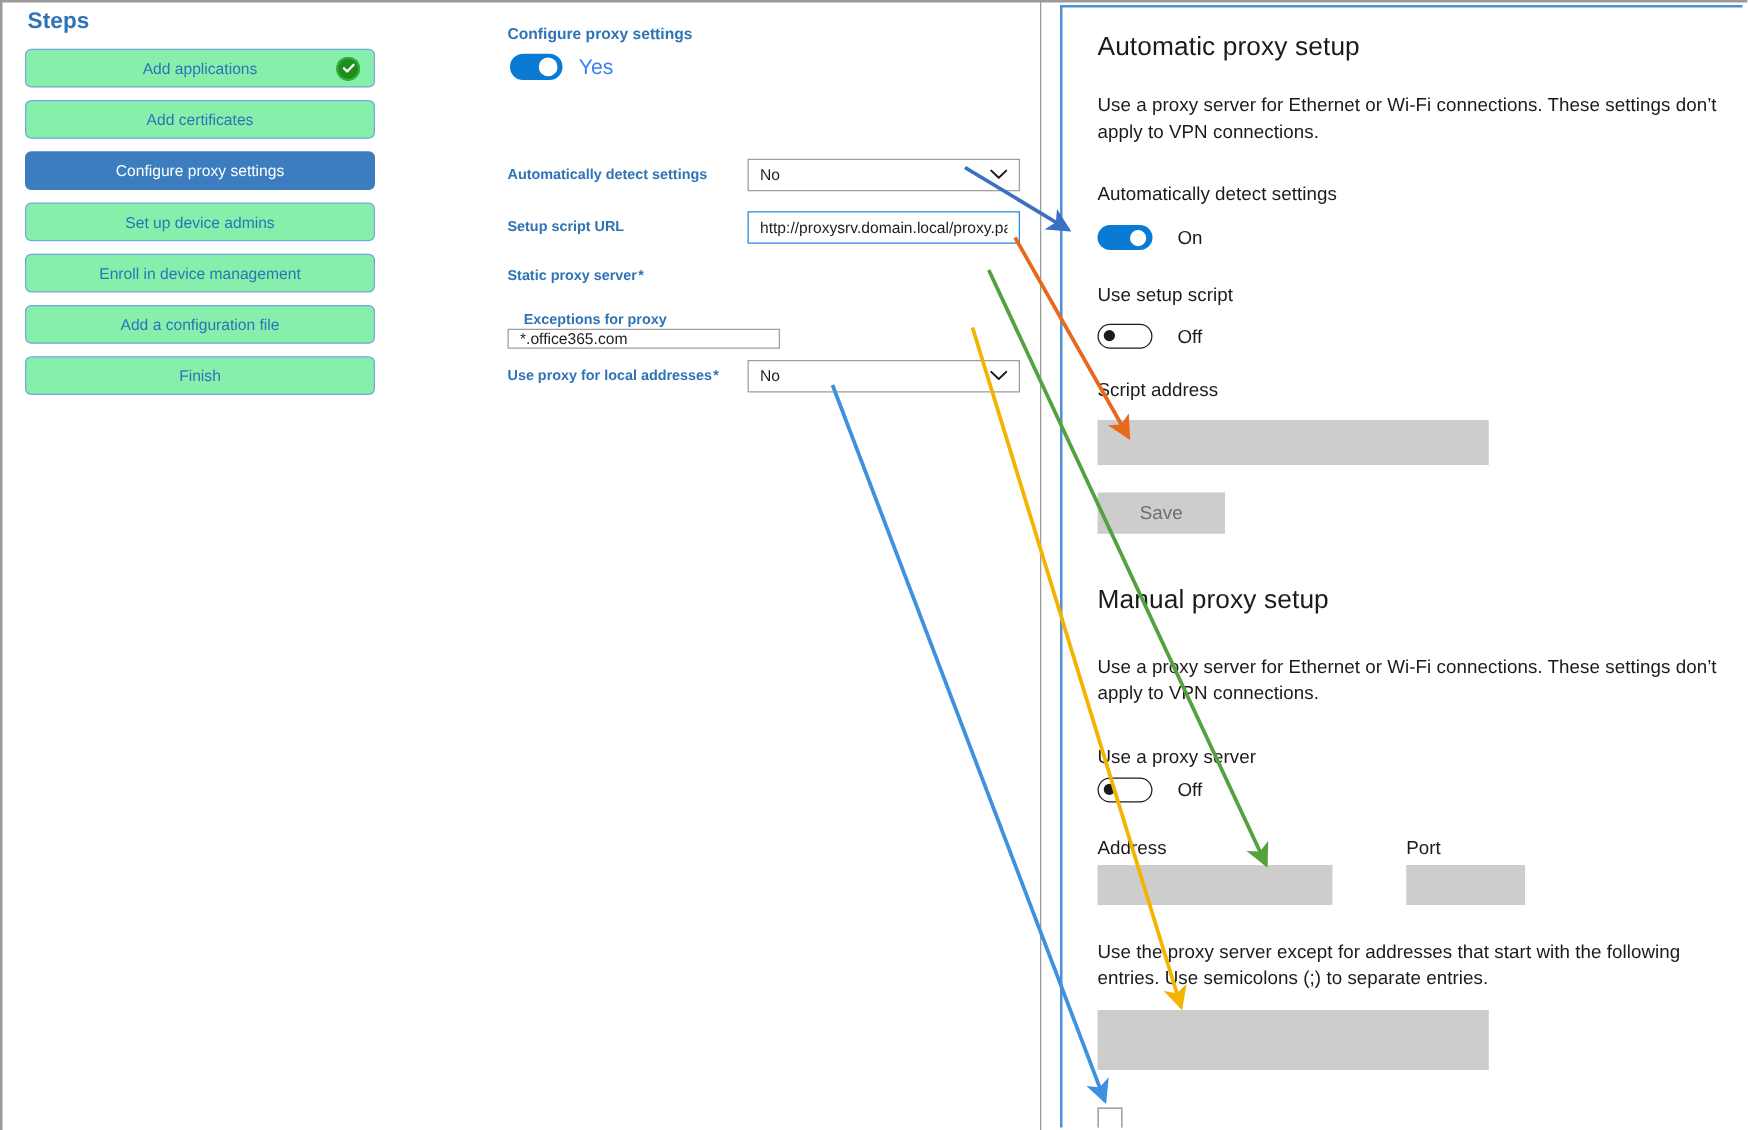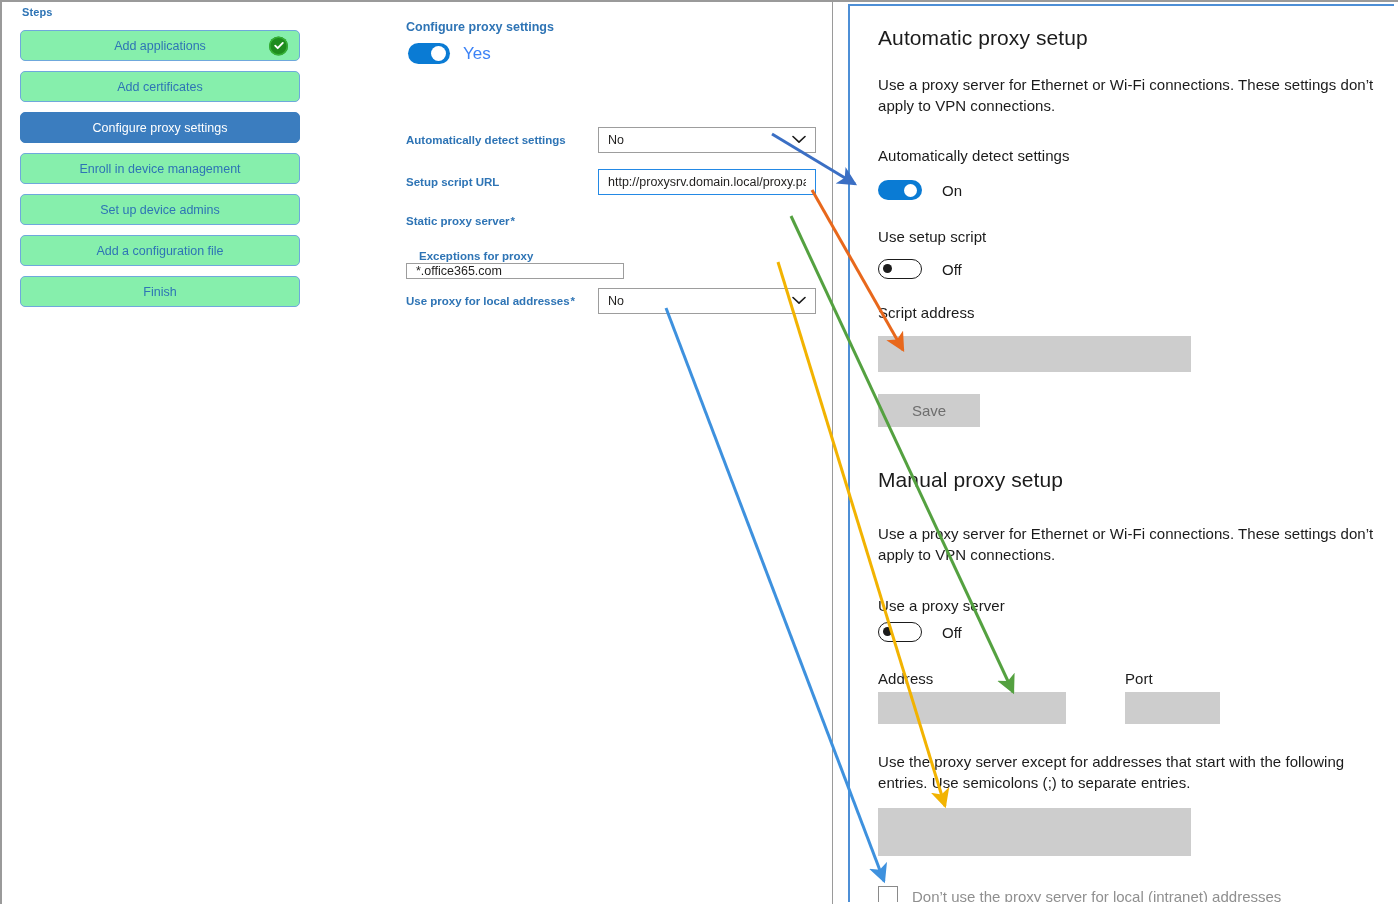--- a/index.html
+++ b/index.html
@@ -13,21 +13,21 @@
   #root { position: relative; width: 1398px; height: 904px; background: #fff; }
 
   
   .frame-top-line { position:absolute; left:0; top:0; width:1398px; height:2px; background:#9a9a9a; }
   .frame-left-line { position:absolute; left:0; top:0; width:2px; height:904px; background:#9a9a9a; }
   .divider-v { position:absolute; top:0; width:1px; height:904px; background:#9a9a9a; }
 
   
   #steps-panel { position:absolute; left:20px; top:6px; width:290px; }
   #steps-title {
-    font-size:11px; font-weight:bold; color:#2E74B5; margin:0 0 12px 2px;
+    font-size:18px; font-weight:bold; color:#2E74B5; margin:0 0 12px 2px;
     letter-spacing:0.1px;
   }
   .step-btn {
     position:relative; width:280px; height:31px;
     border:1px solid #6FA8DC; border-radius:5px;
     background:#86efac; color:#2E74B5;
     font-size:12.5px; display:flex; align-items:center; justify-content:center;
     margin-bottom:10px; cursor:pointer; user-select:none;
   }
   .step-btn.selected { background:#3B7DBF; border-color:#3B7DBF; color:#ffffff; }
@@ -128,25 +128,25 @@
 
     <div class="step-btn">
       <span>Add certificates</span>
     </div>
 
     <div class="step-btn selected">
       <span>Configure proxy settings</span>
     </div>
 
     <div class="step-btn">
+      <span>Set up device admins</span>
+    </div>
+
+    <div class="step-btn">
       <span>Enroll in device management</span>
-    </div>
-
-    <div class="step-btn">
-      <span>Set up device admins</span>
     </div>
 
     <div class="step-btn">
       <span>Add a configuration file</span>
     </div>
 
     <div class="step-btn">
       <span>Finish</span>
     </div>
   </div>
@@ -255,21 +255,20 @@
 
       <div class="win-lbl" style="left:247px; top:664px;">Port</div>
       <div class="gray-box" style="left:247px; top:686px; width:95px; height:32px;"></div>
 
       <div class="win-p" style="top:745px;">Use the proxy server except for addresses that start with the following entries. Use semicolons (;) to separate entries.</div>
 
       <div class="gray-box" style="left:0; top:802px; width:313px; height:48px;"></div>
 
       <div class="chk-row" style="left:0; top:880px;">
         <span class="chk-box"></span>
-        <span class="chk-label">Don’t use the proxy server for local (intranet) addresses</span>
       </div>
 
     </div>
   </div>
 
   <svg id="arrow-layer">
     <defs>
       <marker id="ah-blue1" markerWidth="7" markerHeight="7" refX="5.6" refY="3.2" orient="auto">
         <path d="M0,0 L6.4,3.2 L0,6.4 L1.6,3.2 z" fill="#3B6FC4"></path>
       </marker>

